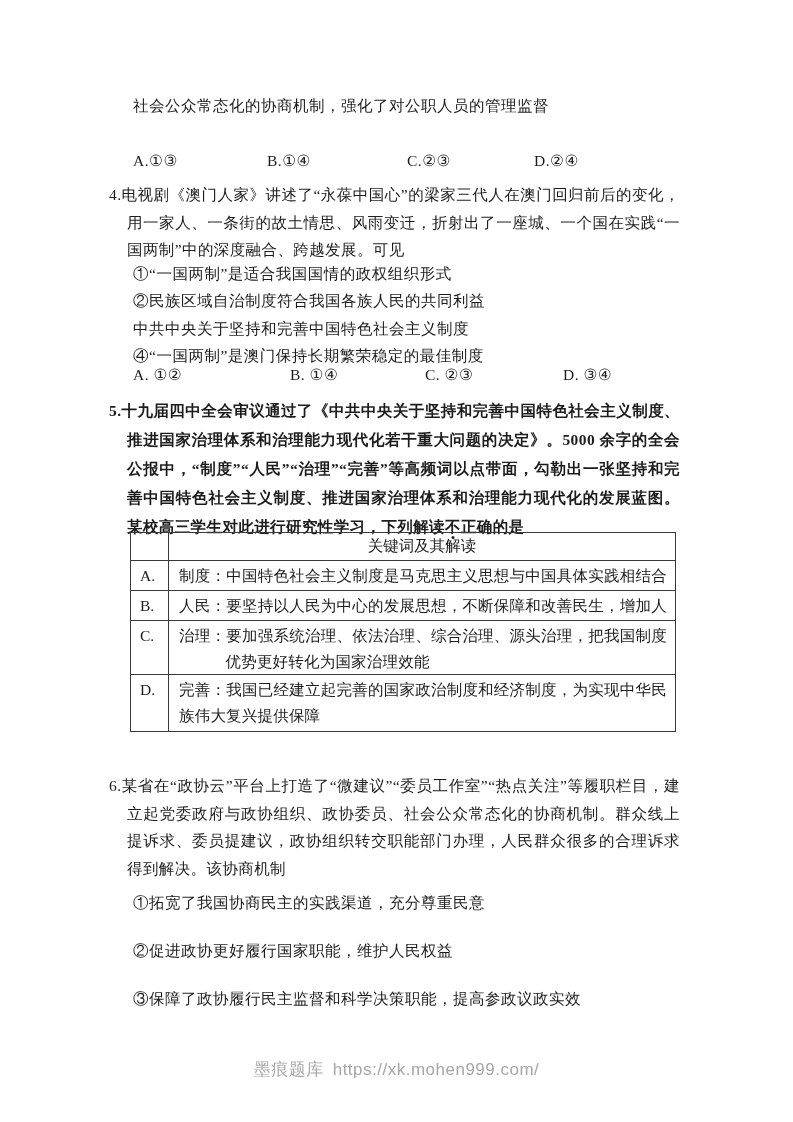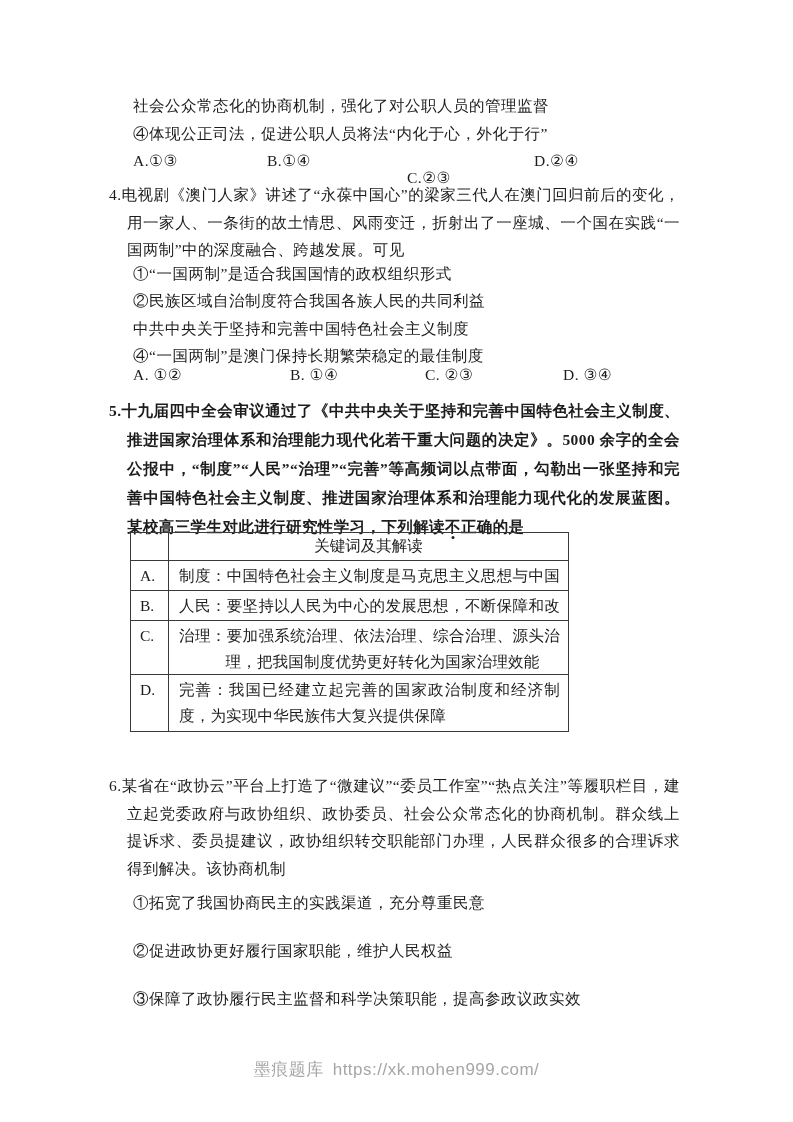--- a/index.html
+++ b/index.html
@@ -50,21 +50,21 @@
     bottom: -4px;
     width: 3px;
     height: 3px;
     border-radius: 50%;
     background: #1c1c1c;
   }
   .ktable {
     position: absolute;
     left: 130px;
     top: 532px;
-    width: 439px;
+    width: 546px;
     box-sizing: border-box;
     display: grid;
     grid-template-columns: 38px 1fr;
     grid-template-rows: 27px 30px 30px 54px 57px;
     border: 1px solid #3a3a3a;
     line-height: 26px;
   }
   .tc { box-sizing: border-box; overflow: hidden; }
   .bt { border-top: 1px solid #3a3a3a; }
   .tlabel {
@@ -97,25 +97,24 @@
     letter-spacing: 0.5px;
   }
   .footer .url { margin-left: 9px; }
 </style>
 </head>
 <body>
 
 <div class="page">
 
   <div class="line" style="top:96px">社会公众常态化的协商机制，强化了对公职人员的管理监督</div>
-  <div class="line" style="top:124px">④体现公正司法，促进公职人员将法“内化于心，外化于行”</div>
 
   <span class="opt" style="left:133px;top:152px">A.①③</span>
   <span class="opt" style="left:267px;top:152px">B.①④</span>
-  <span class="opt" style="left:407px;top:169px">C.②③</span>
+  <span class="opt" style="left:407px;top:152px">C.②③</span>
   <span class="opt" style="left:534px;top:152px">D.②④</span>
 
   <div class="para lh275" style="top:181px"><span>4.</span><span>电视剧《澳门人家》讲述了“永葆中国心”的梁家三代人在澳门回归前后的变化，用一家人、一条街的故土情思、风雨变迁，折射出了一座城、一个国在实践“一国两制”中的深度融合、跨越发展。可见</span></div>
 
   <div class="line" style="top:291px">②民族区域自治制度符合我国各族人民的共同利益</div>
   <div class="line" style="top:264px">①“一国两制”是适合我国国情的政权组织形式</div>
   <div class="line" style="top:319px">中共中央关于坚持和完善中国特色社会主义制度</div>
   <div class="line" style="top:346px">④“一国两制”是澳门保持长期繁荣稳定的最佳制度</div>
 
   <span class="opt" style="left:133px;top:366px">A. ①②</span>

